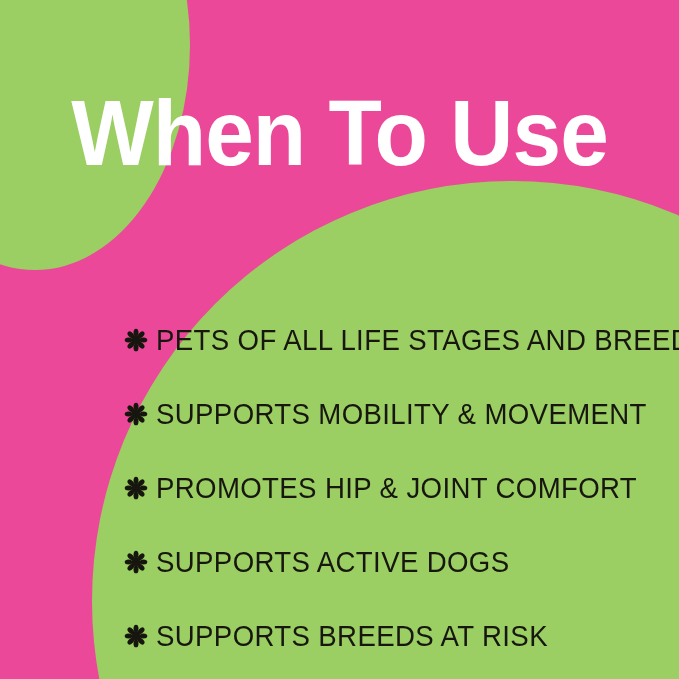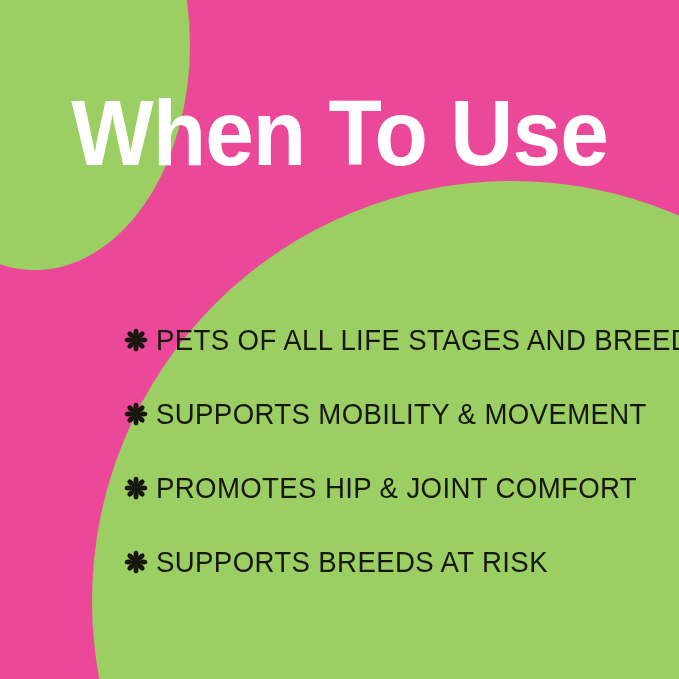--- a/index.html
+++ b/index.html
@@ -185,20 +185,38 @@
               <ellipse cx="17.2" cy="17.2" rx="2.5" ry="3.9" transform="rotate(-45 17.2 17.2)"></ellipse>
               <ellipse cx="17.2" cy="6.8" rx="2.5" ry="3.9" transform="rotate(45 17.2 6.8)"></ellipse>
               <ellipse cx="6.8" cy="17.2" rx="2.5" ry="3.9" transform="rotate(45 6.8 17.2)"></ellipse>
               <circle cx="12" cy="12" r="4.4"></circle>
             </g>
           </svg>
         </span>
         <span class="benefit-label">PROMOTES HIP &amp; JOINT COMFORT</span>
       </li>
 
+      <li class="benefit-item">
+        <span class="benefit-bullet">
+          <svg width="24" height="24" viewBox="0 0 24 24" aria-hidden="true">
+            <g fill="currentColor">
+              <ellipse cx="12" cy="4.6" rx="2.5" ry="3.9"></ellipse>
+              <ellipse cx="12" cy="19.4" rx="2.5" ry="3.9"></ellipse>
+              <ellipse cx="4.6" cy="12" rx="3.9" ry="2.5"></ellipse>
+              <ellipse cx="19.4" cy="12" rx="3.9" ry="2.5"></ellipse>
+              <ellipse cx="6.8" cy="6.8" rx="2.5" ry="3.9" transform="rotate(-45 6.8 6.8)"></ellipse>
+              <ellipse cx="17.2" cy="17.2" rx="2.5" ry="3.9" transform="rotate(-45 17.2 17.2)"></ellipse>
+              <ellipse cx="17.2" cy="6.8" rx="2.5" ry="3.9" transform="rotate(45 17.2 6.8)"></ellipse>
+              <ellipse cx="6.8" cy="17.2" rx="2.5" ry="3.9" transform="rotate(45 6.8 17.2)"></ellipse>
+              <circle cx="12" cy="12" r="4.4"></circle>
+            </g>
+          </svg>
+        </span>
+        <span class="benefit-label">SUPPORTS ACTIVE DOGS</span>
+      </li>
 
       <li class="benefit-item">
         <span class="benefit-bullet">
           <svg width="24" height="24" viewBox="0 0 24 24" aria-hidden="true">
             <g fill="currentColor">
               <ellipse cx="12" cy="4.6" rx="2.5" ry="3.9"></ellipse>
               <ellipse cx="12" cy="19.4" rx="2.5" ry="3.9"></ellipse>
               <ellipse cx="4.6" cy="12" rx="3.9" ry="2.5"></ellipse>
               <ellipse cx="19.4" cy="12" rx="3.9" ry="2.5"></ellipse>
               <ellipse cx="6.8" cy="6.8" rx="2.5" ry="3.9" transform="rotate(-45 6.8 6.8)"></ellipse>

